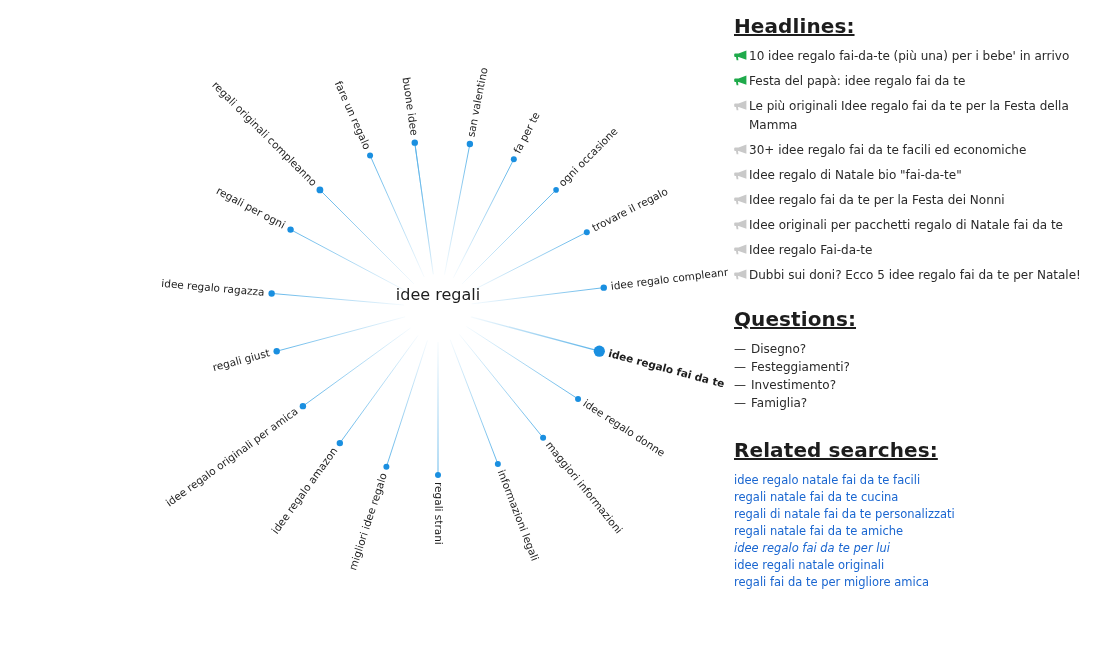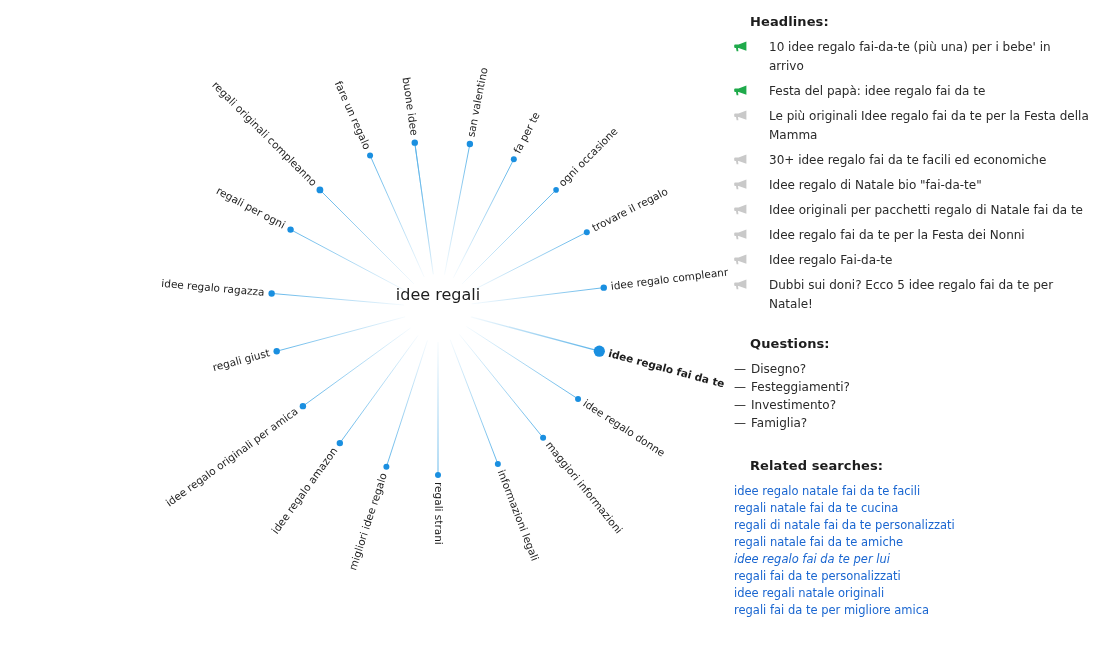--- a/index.html
+++ b/index.html
@@ -32,31 +32,32 @@
     fill: #1d1d1d;
   }
 
   
   #side-panel {
     position: absolute; left: 728px; top: 0;
     width: 371px; height: 645px;
     padding: 14px 10px 0 6px;
   }
   .section-title {
-    font-size: 13px;
+    font-size: 20px;
     font-weight: bold;
     color: #1d1d1d;
-    margin: 0 0 9px 16px;
+    margin: 0 0 9px 0;
     letter-spacing: 0.1px;
+    text-decoration: underline;
   }
   .headline-list { list-style: none; margin: 0 0 22px 0; padding: 0; }
   .headline-item {
     display: flex;
     align-items: flex-start;
-    gap: 22px;
+    gap: 2px;
     font-size: 12px;
     line-height: 19px;
     color: #2a2a2a;
     margin-bottom: 6px;
   }
   .megaphone { flex: 0 0 auto; margin-top: 3px; }
   .headline-text { flex: 1 1 auto; }
 
   .question-list { list-style: none; margin: 0 0 26px 0; padding: 0; }
   .question-item {
@@ -301,27 +302,27 @@
         <li class="headline-item">
           <svg width="13" height="11" viewBox="0 0 13 11" class="megaphone">
             <path d="M12.4 0.6 L4.6 3.4 L1.1 3.4 A0.9 0.9 0 0 0 0.2 4.3 L0.2 6.1 A0.9 0.9 0 0 0 1.1 7.0 L2.0 7.0 L2.6 10.2 L4.4 10.2 L4.0 7.0 L4.6 7.0 L12.4 9.8 Z" fill="#c9c9c9"></path>
           </svg>
           <span class="headline-text">Idee regalo di Natale bio "fai-da-te"</span>
         </li>
         <li class="headline-item">
           <svg width="13" height="11" viewBox="0 0 13 11" class="megaphone">
             <path d="M12.4 0.6 L4.6 3.4 L1.1 3.4 A0.9 0.9 0 0 0 0.2 4.3 L0.2 6.1 A0.9 0.9 0 0 0 1.1 7.0 L2.0 7.0 L2.6 10.2 L4.4 10.2 L4.0 7.0 L4.6 7.0 L12.4 9.8 Z" fill="#c9c9c9"></path>
           </svg>
+          <span class="headline-text">Idee regalo fai da te per la Festa dei Nonni</span>
+        </li>
+        <li class="headline-item">
+          <svg width="13" height="11" viewBox="0 0 13 11" class="megaphone">
+            <path d="M12.4 0.6 L4.6 3.4 L1.1 3.4 A0.9 0.9 0 0 0 0.2 4.3 L0.2 6.1 A0.9 0.9 0 0 0 1.1 7.0 L2.0 7.0 L2.6 10.2 L4.4 10.2 L4.0 7.0 L4.6 7.0 L12.4 9.8 Z" fill="#c9c9c9"></path>
+          </svg>
           <span class="headline-text">Idee originali per pacchetti regalo di Natale fai da te</span>
-        </li>
-        <li class="headline-item">
-          <svg width="13" height="11" viewBox="0 0 13 11" class="megaphone">
-            <path d="M12.4 0.6 L4.6 3.4 L1.1 3.4 A0.9 0.9 0 0 0 0.2 4.3 L0.2 6.1 A0.9 0.9 0 0 0 1.1 7.0 L2.0 7.0 L2.6 10.2 L4.4 10.2 L4.0 7.0 L4.6 7.0 L12.4 9.8 Z" fill="#c9c9c9"></path>
-          </svg>
-          <span class="headline-text">Idee regalo fai da te per la Festa dei Nonni</span>
         </li>
         <li class="headline-item">
           <svg width="13" height="11" viewBox="0 0 13 11" class="megaphone">
             <path d="M12.4 0.6 L4.6 3.4 L1.1 3.4 A0.9 0.9 0 0 0 0.2 4.3 L0.2 6.1 A0.9 0.9 0 0 0 1.1 7.0 L2.0 7.0 L2.6 10.2 L4.4 10.2 L4.0 7.0 L4.6 7.0 L12.4 9.8 Z" fill="#c9c9c9"></path>
           </svg>
           <span class="headline-text">Idee regalo Fai-da-te</span>
         </li>
         <li class="headline-item">
           <svg width="13" height="11" viewBox="0 0 13 11" class="megaphone">
             <path d="M12.4 0.6 L4.6 3.4 L1.1 3.4 A0.9 0.9 0 0 0 0.2 4.3 L0.2 6.1 A0.9 0.9 0 0 0 1.1 7.0 L2.0 7.0 L2.6 10.2 L4.4 10.2 L4.0 7.0 L4.6 7.0 L12.4 9.8 Z" fill="#c9c9c9"></path>
@@ -350,19 +351,18 @@
         </li>
       </ul>
 
     <h2 class="section-title">Related searches:</h2>
     <ul class="related-list" id="related-list">
         <li class="related-item"><a class="related-link" style="color: rgb(26, 102, 208);">idee regalo natale fai da te facili</a></li>
         <li class="related-item"><a class="related-link" style="color: rgb(26, 102, 208);">regali natale fai da te cucina</a></li>
         <li class="related-item"><a class="related-link" style="color: rgb(26, 102, 208);">regali di natale fai da te personalizzati</a></li>
         <li class="related-item"><a class="related-link" style="color: rgb(26, 102, 208);">regali natale fai da te amiche</a></li>
         <li class="related-item"><a class="related-link" style="color: rgb(26, 102, 208); font-style: italic;">idee regalo fai da te per lui</a></li>
-        <li class="related-item"><a class="related-link" style="color: rgb(26, 102, 208);">regali fai da te personalizzati</a></li>
         <li class="related-item"><a class="related-link" style="color: rgb(26, 102, 208);">idee regali natale originali</a></li>
         <li class="related-item"><a class="related-link" style="color: rgb(26, 102, 208);">regali fai da te per migliore amica</a></li>
       </ul>
 
   </div>
 </div>
 
 </body></html>

